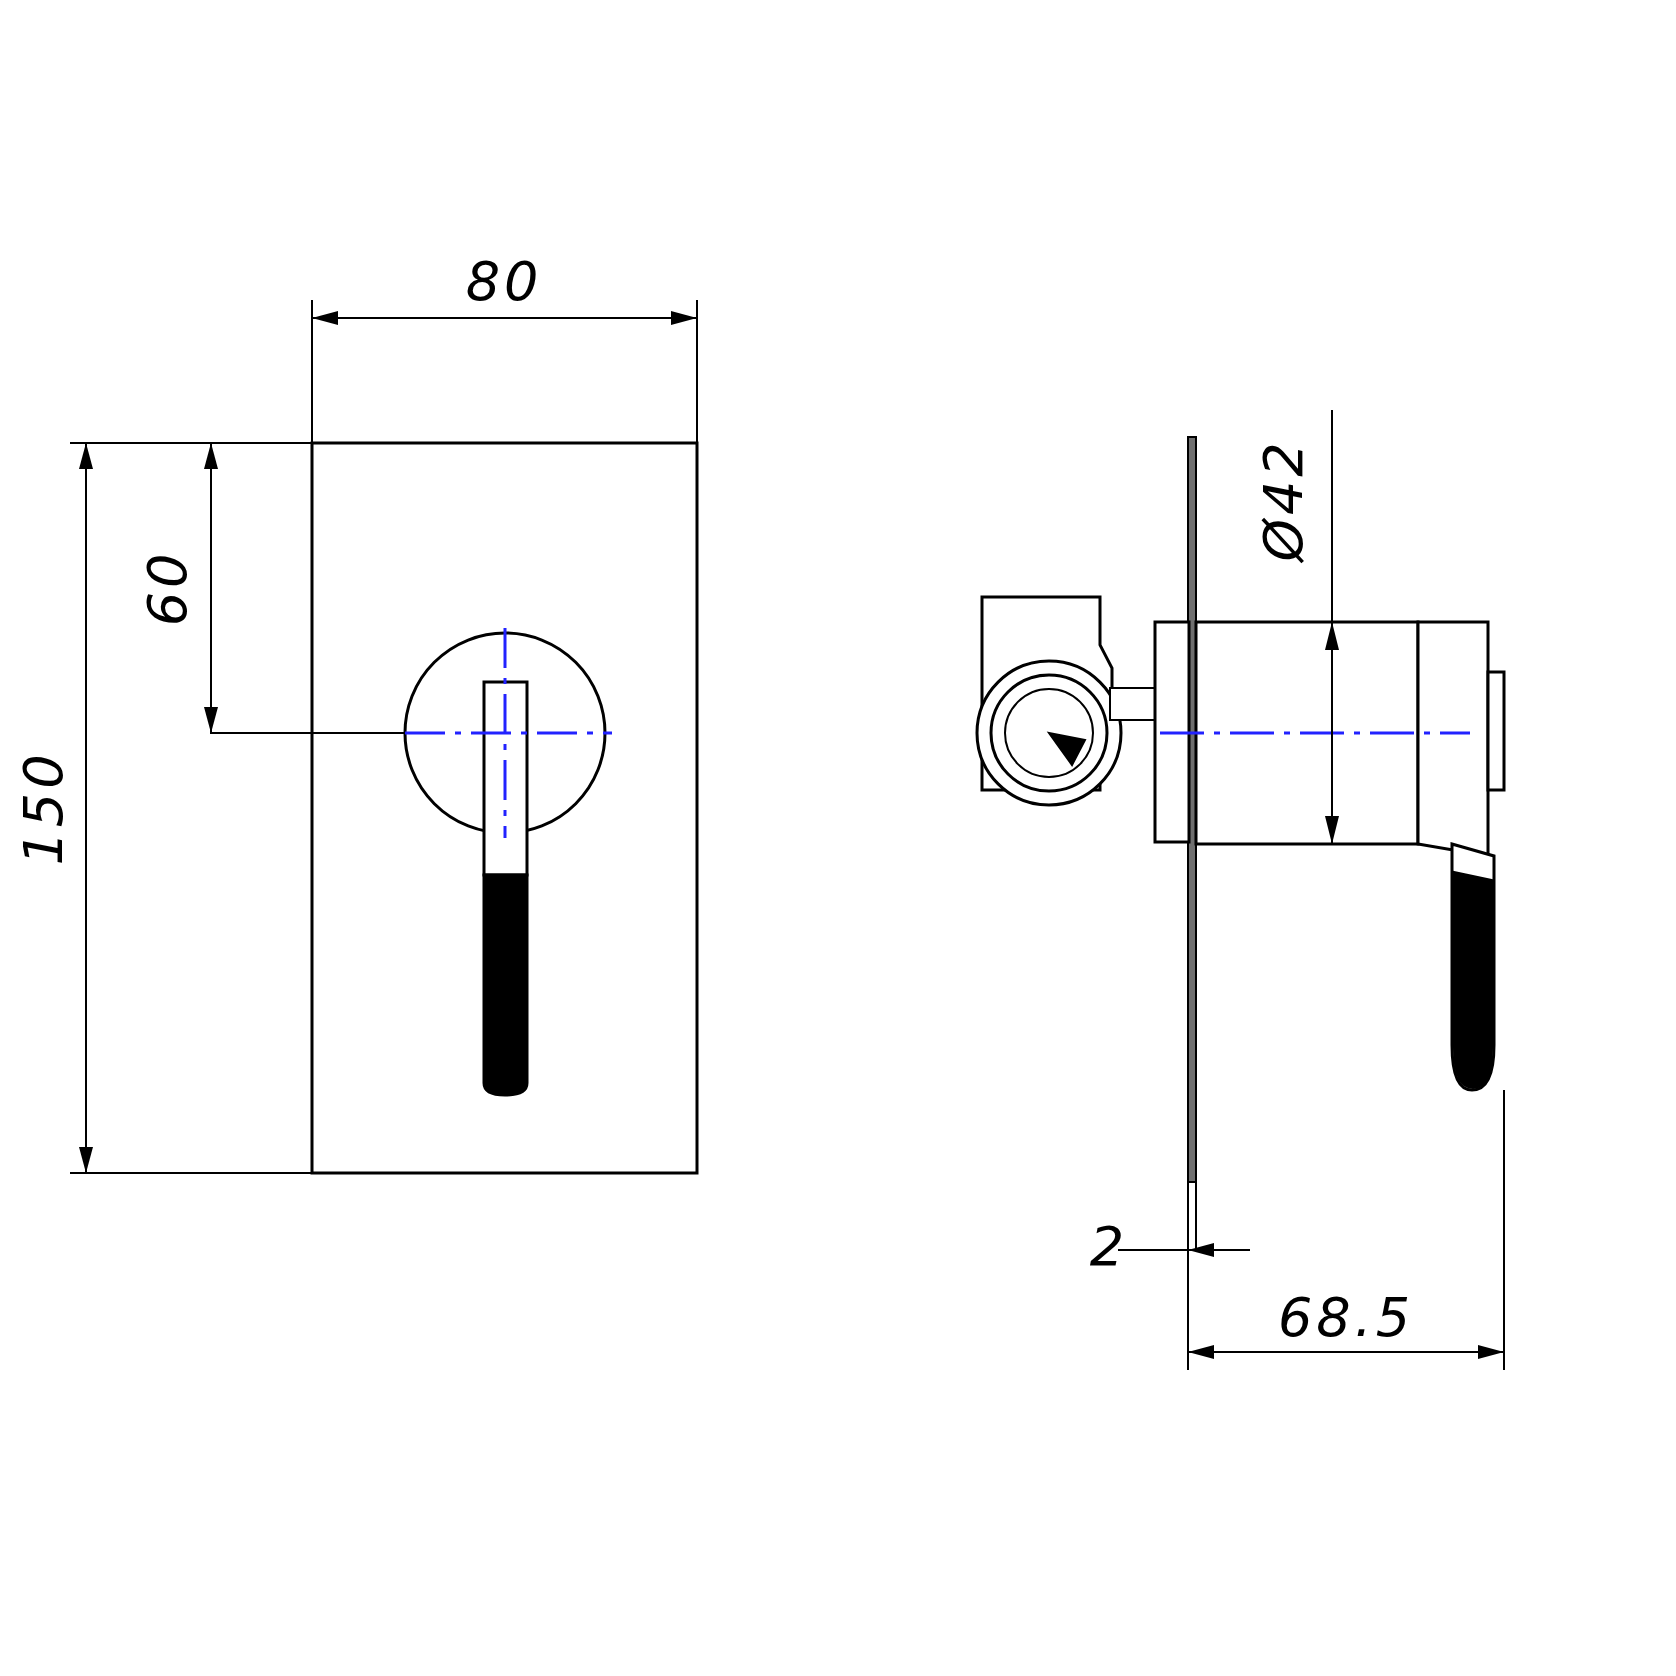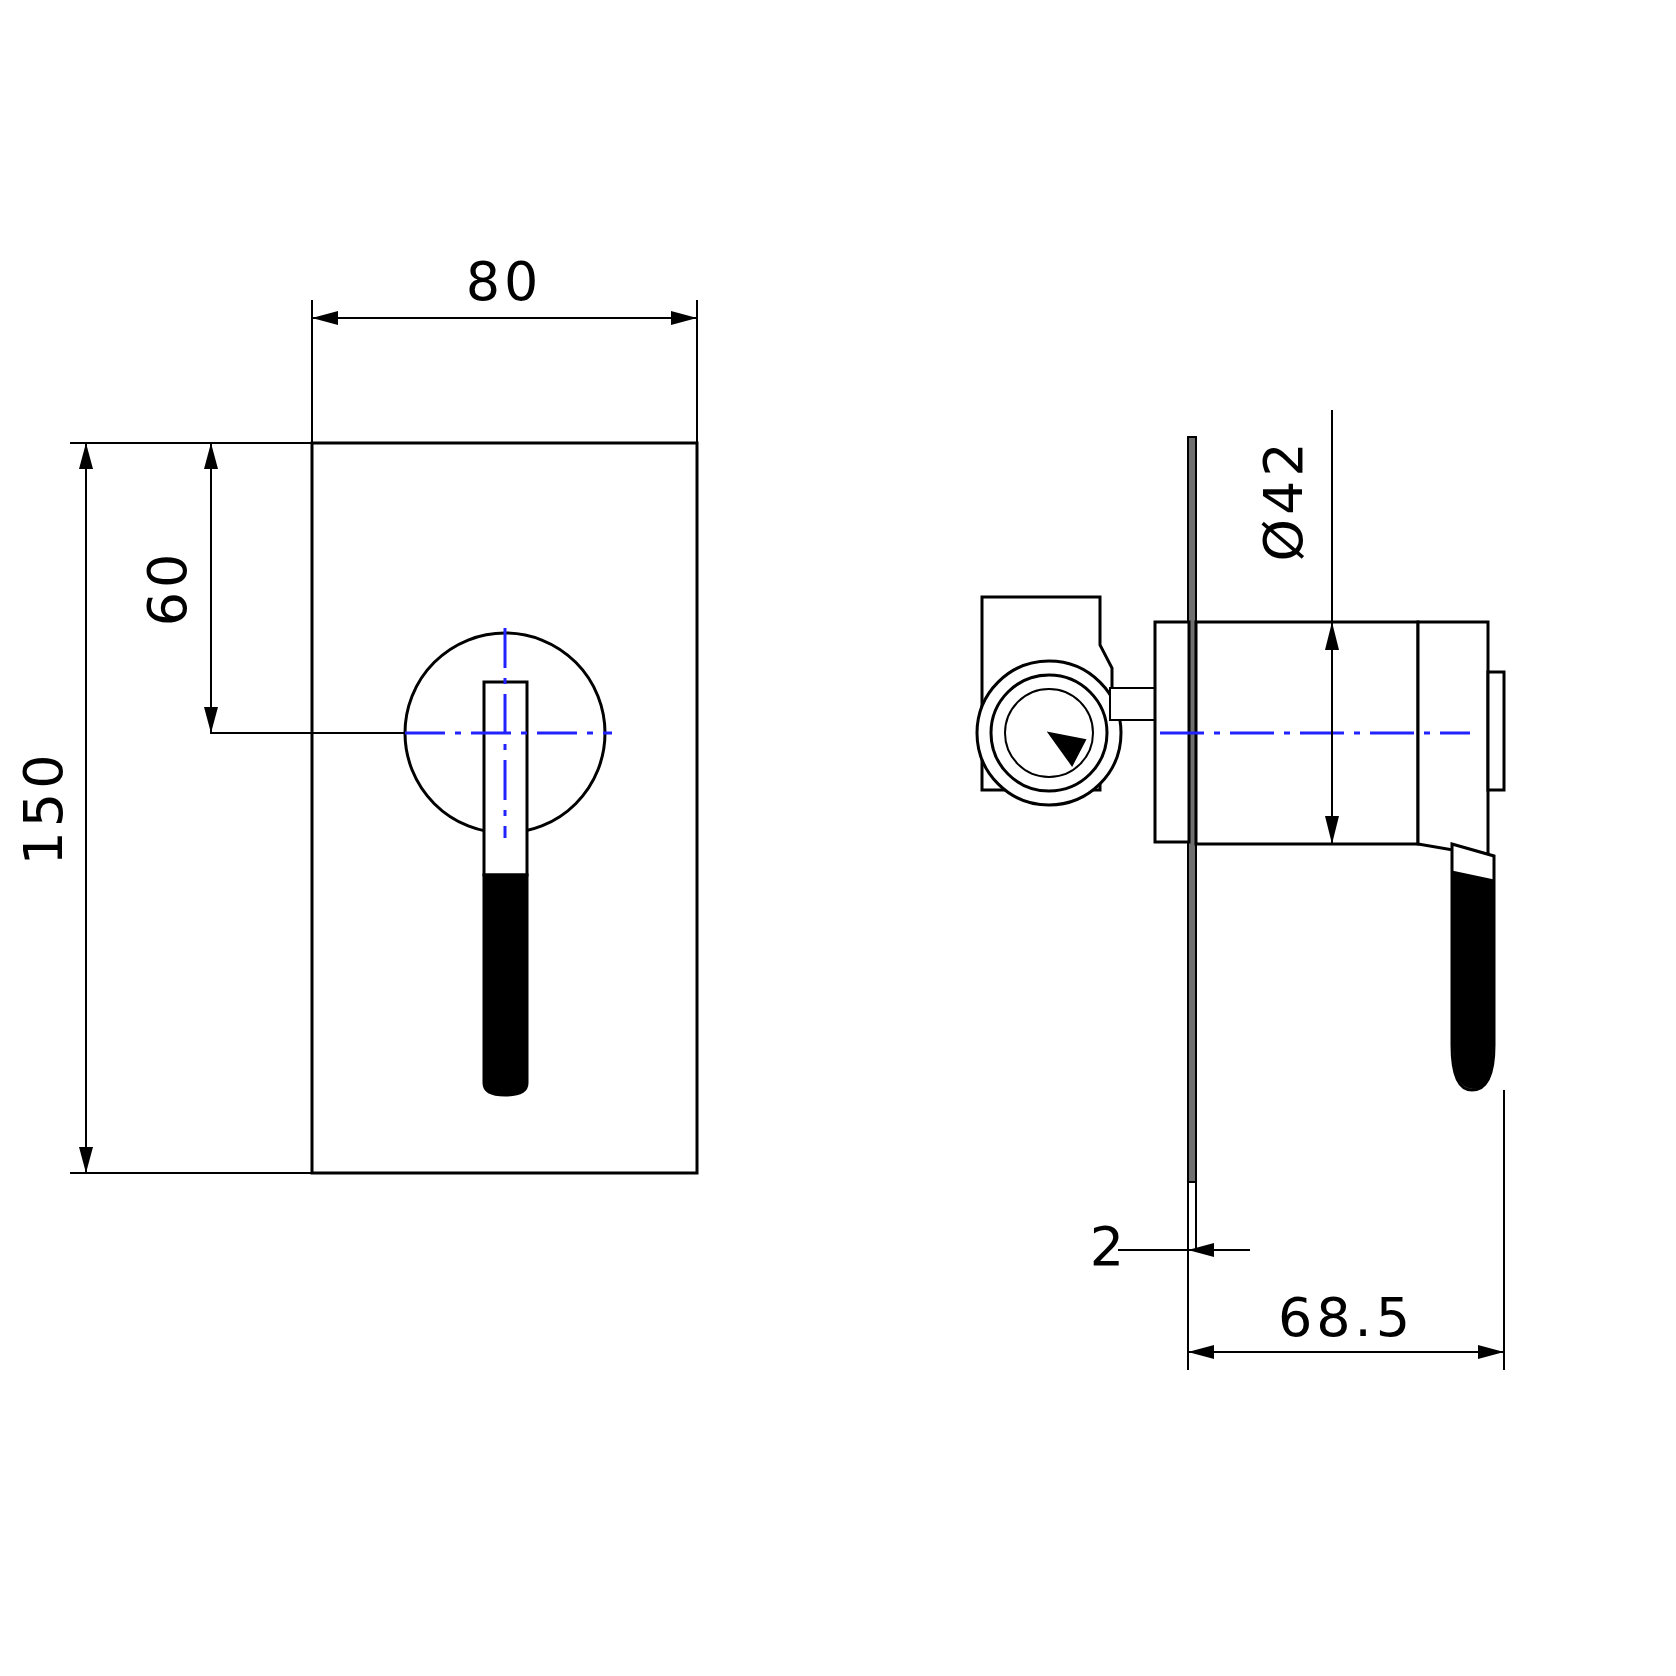--- a/index.html
+++ b/index.html
@@ -10,20 +10,21 @@
   body {
     width: 1676px;
     height: 1676px;
     overflow: hidden;
     font-family: "DejaVu Sans", sans-serif;
   }
   #drawing-root {
     position: relative;
     width: 1676px;
     height: 1308px;
+    font-style: italic;
   }
   svg.cad {
     position: absolute;
     top: 0;
     left: 0;
     width: 1676px;
     height: 1676px;
   }
   .dim-text {
     font-family: "DejaVu Sans", sans-serif;

